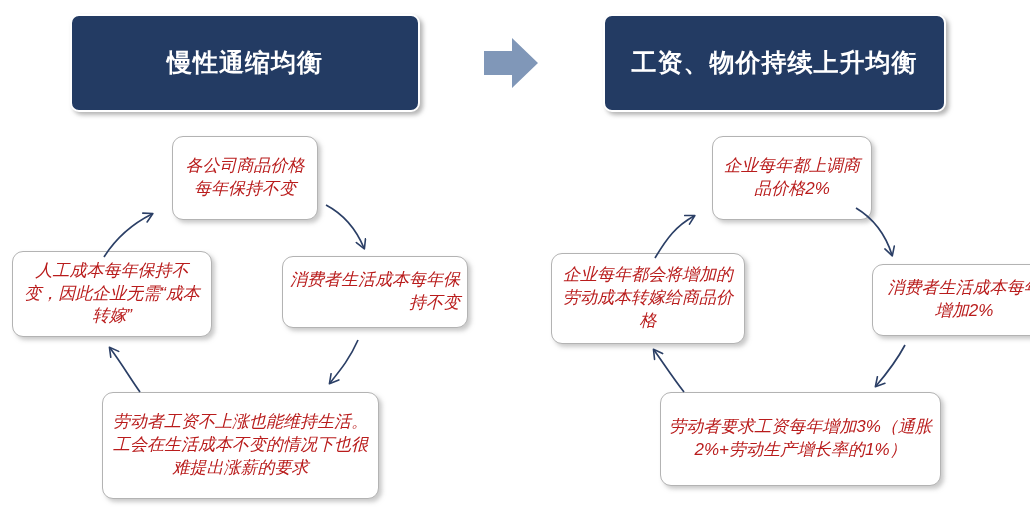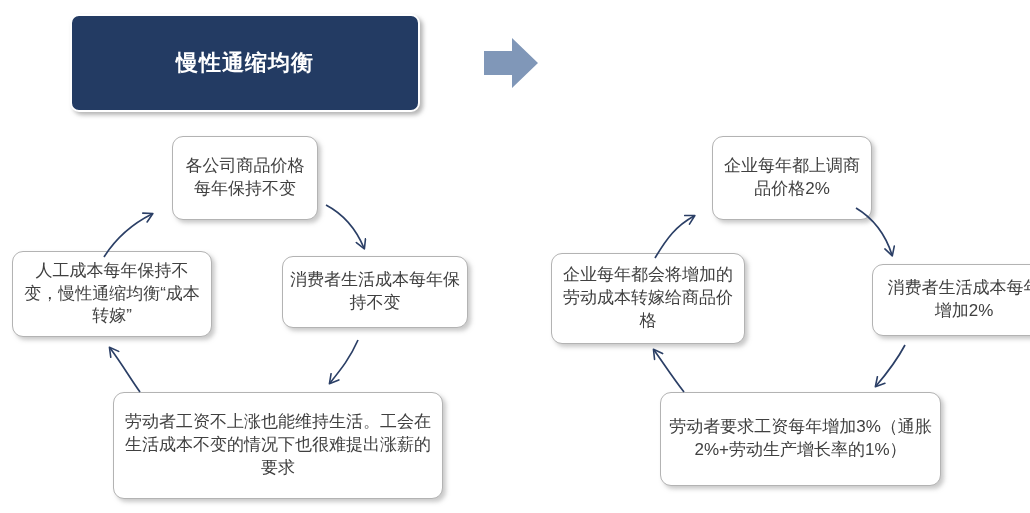--- a/index.html
+++ b/index.html
@@ -35,21 +35,21 @@
     position: absolute;
     background: #233B63;
     border: 2px solid #ffffff;
     border-radius: 9px;
     box-shadow: 3px 3px 4px rgba(120,120,120,0.55);
     display: flex;
     align-items: center;
     justify-content: center;
     box-sizing: border-box;
     color: #ffffff;
-    font-size: 22px;
+    font-size: 25px;
     font-weight: bold;
     letter-spacing: 1px;
     text-align: center;
     line-height: 1.25;
   }
   #header-left  { left: 70px;  top: 14px; width: 350px; height: 98px; }
   #header-right { left: 603px; top: 14px; width: 343px; height: 98px; }
 
   
   #center-arrow {
@@ -65,60 +65,64 @@
     position: absolute;
     background: #ffffff;
     border: 1px solid #b3b3b3;
     border-radius: 11px;
     box-shadow: 3px 3px 4px rgba(150,150,150,0.50);
     box-sizing: border-box;
     display: flex;
     align-items: center;
     justify-content: center;
     text-align: center;
-    color: #404040;
+    color: #b91c1c;
     font-size: 17px;
     line-height: 1.35;
     padding: 4px 7px;
+    font-style: italic;
   }
 
   
   #node-l-top     { left: 172px; top: 136px; width: 146px; height: 84px;  }
   #node-l-left    { left: 12px;  top: 251px; width: 200px; height: 86px;  }
-  #node-l-right   { left: 282px; top: 256px; width: 186px; height: 72px;  }
-  #node-l-bottom  { left: 113px; top: 392px; width: 330px; height: 107px; text-align: center; }
+  #node-l-right   { left: 282px; top: 256px; width: 186px; height: 72px; text-align: right;  }
+  #node-l-bottom  { left: 102px; top: 392px; width: 277px; height: 107px; text-align: center; }
 
   
   #node-r-top     { left: 712px; top: 136px; width: 160px; height: 84px;  }
   #node-r-left    { left: 551px; top: 253px; width: 194px; height: 91px;  }
   #node-r-right   { left: 832px; top: 264px; width: 184px; height: 72px; margin-left: 40px;  }
   #node-r-bottom  { left: 652px; top: 392px; width: 281px; height: 94px; margin-left: 8px;  }
 
   .node-text { display: block; }
 </style>
 </head>
 <body>
 
 <div id="canvas">
 
   <div class="header-box" id="header-left">
     <span>慢性通缩均衡</span>
   </div>
 
+  <div class="header-box" id="header-right">
+    <span>工资、物价持续上升均衡</span>
+  </div>
 
   <svg id="center-arrow" viewBox="0 0 58 54">
     <polygon points="2,15 30,15 30,2 56,27 30,52 30,39 2,39" fill="#8097B8"></polygon>
   </svg>
 
   <div class="node" id="node-l-top">
     <span class="node-text">各公司商品价格每年保持不变</span>
   </div>
 
   <div class="node" id="node-l-left">
-    <span class="node-text">人工成本每年保持不变，慢性通缩均衡“成本转嫁”</span>
+    <span class="node-text">人工成本每年保持不变，因此企业无需“成本转嫁”</span>
   </div>
 
   <div class="node" id="node-l-right">
     <span class="node-text">消费者生活成本每年保持不变</span>
   </div>
 
   <div class="node" id="node-l-bottom">
     <span class="node-text">劳动者工资不上涨也能维持生活。工会在生活成本不变的情况下也很难提出涨薪的要求</span>
   </div>
 

